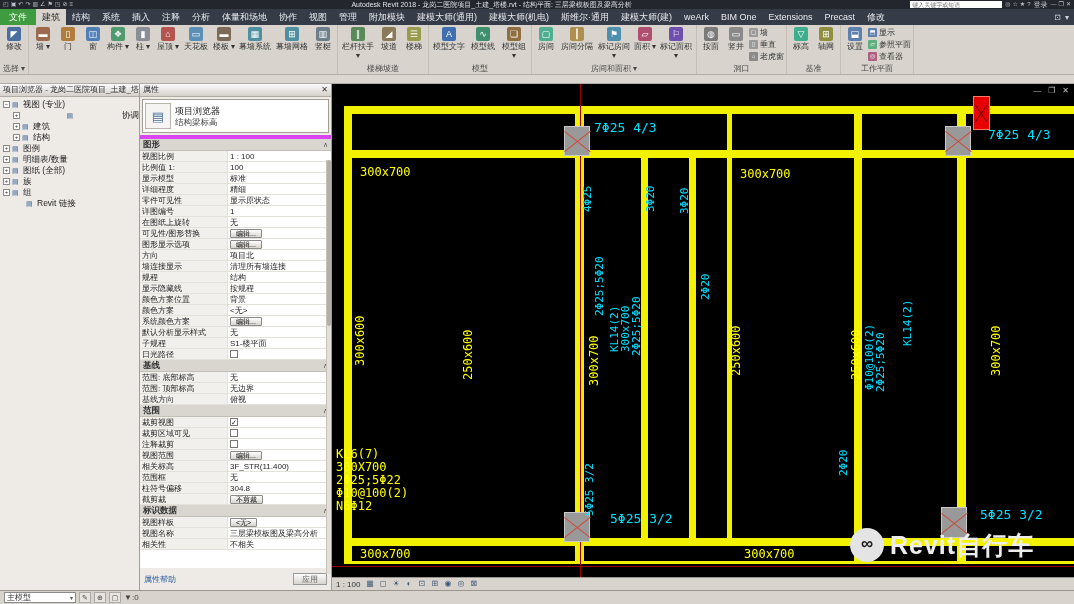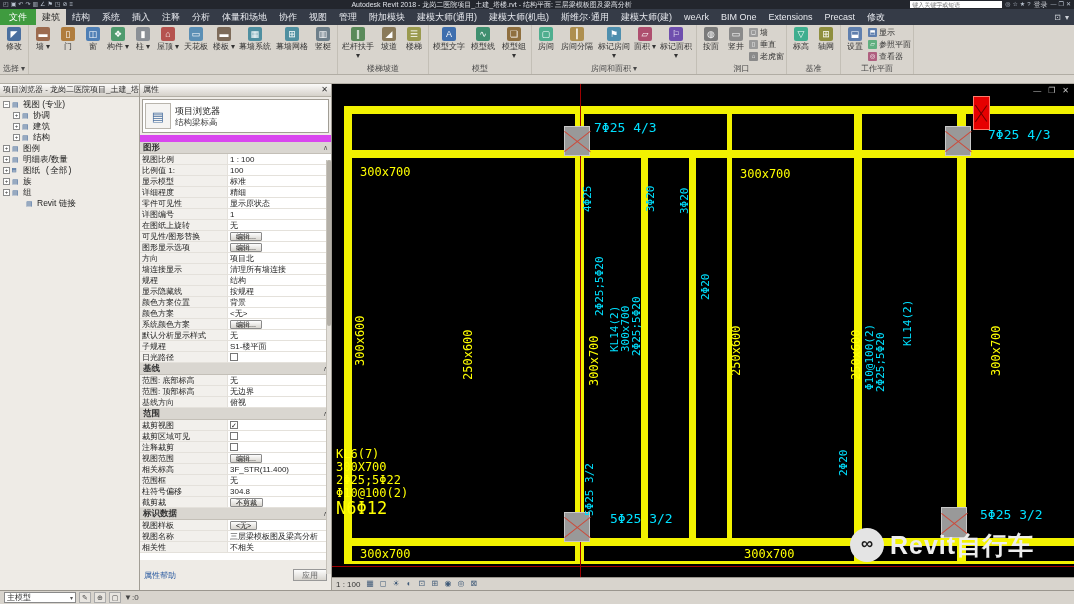--- a/index.html
+++ b/index.html
@@ -44,31 +44,31 @@
   .props{width:192px;background:#eeebe6;border-right:1px solid #a19d95;display:flex;flex-direction:column;position:relative}
   .typebox{height:34px;background:#fff;border:1px solid #a19d95;margin:2px;display:flex;align-items:center;gap:4px;padding:2px}
   .timg{width:26px;height:26px;border:1px solid #b9b5ad;background:#f5f4f2;text-align:center;line-height:26px;color:#4a6f9f;font-size:13px;flex:none}
   .tfam{font-size:9px;color:#1f1f1f;line-height:11px}
   .ttyp{font-size:8.5px;color:#444;line-height:10px}
   .comborow{display:flex;gap:2px;padding:0 2px 2px;align-items:center}
   .vcombo{flex:1;height:14px;background:#fff;border:1px solid #8a8a8a;font-size:8px;display:flex;overflow:hidden}
   .vcombo .cv{flex:1;line-height:12px;padding:0 2px;white-space:nowrap;overflow:hidden}
   .carr{width:10px;background:#dcd9d4;border-left:1px solid #aaa;text-align:center;font-size:6px;line-height:12px}
   .etype{height:14px;font-size:8px;border:1px solid #8a8a8a;background:linear-gradient(#fefefe,#d8d5cf);padding:0 2px;font-family:"Liberation Sans",sans-serif}
-  #prows{flex:1;overflow:hidden;border-top:7px solid #d946ef;background:#fff}
+  #prows{flex:1;overflow:hidden;border-top:4px solid #d946ef;background:#fff}
   .psec{height:12px;background:#d9d6d0;border-bottom:1px solid #c3bfb7;font-size:8.5px;font-weight:bold;color:#333;display:flex;align-items:center;justify-content:space-between;padding:0 3px}
   .secarr{font-weight:normal;font-size:7px;color:#555}
   .prow{display:flex;height:11px;border-bottom:1px solid #e4e1db}
   .plab{width:88px;padding:0 2px;background:#f2f0ec;border-right:1px solid #e4e1db;overflow:hidden;white-space:nowrap;line-height:11px;font-size:8px;color:#1f1f1f;flex:none}
   .pval{flex:1;padding:0 2px;line-height:11px;font-size:8px;color:#1f1f1f;overflow:hidden;white-space:nowrap;background:#fff}
   .pbtn{height:9px;margin-top:1px;font-size:7px;line-height:7px;border:1px solid #8a8a8a;background:linear-gradient(#fdfdfd,#d8d5cf);padding:0 5px;border-radius:1px;font-family:"Liberation Sans",sans-serif}
   .pcheck{display:inline-block;width:8px;height:8px;border:1px solid #777;background:#fff;margin-top:1px;font-size:7px;line-height:7px;text-align:center;color:#222}
   .pscrollbar{position:absolute;right:0;top:76px;bottom:16px;width:5px;background:#e3e0da;border-left:1px solid #c6c2ba}
   .pthumb{position:absolute;left:0;right:0;top:0;height:40%;background:#b3afa7;border-radius:2px}
-  .pfoot{height:30px;display:flex;align-items:center;justify-content:space-between;padding:0 4px;font-size:8px;color:#2a5aa0;background:#eeebe6}
+  .pfoot{height:22px;display:flex;align-items:center;justify-content:space-between;padding:0 4px;font-size:8px;color:#2a5aa0;background:#eeebe6}
   .apply{font-size:8px;height:12px;border:1px solid #999;background:linear-gradient(#fdfdfd,#d8d5cf);padding:0 8px;color:#666;font-family:Liberation Serif, serif}
   
   .canvas{flex:1;position:relative;background:#000;overflow:hidden}
   #drawing{position:absolute;left:0;right:0;top:0;bottom:13px;overflow:hidden}
   .beam{position:absolute;background:#f2f200}
   .refv{position:absolute;width:1px;background:#9e0000;top:0;bottom:0}
   .refh{position:absolute;height:1px;background:#9e0000;left:0;right:0}
   .col{position:absolute;background:#999;border:1px solid #c9c9c9}
   .col i{position:absolute;left:-18%;top:50%;width:136%;height:1px;background:#cc4a3a}
   .selcol{background:#e60000;border-color:#ff7a6a}
@@ -345,46 +345,46 @@
   <div class="browser">
     <div class="phead">
       <span>项目浏览器 - 龙岗二医院项目_土建_塔楼.rvt</span>
     </div>
     <div id="tree">
         <div class="titem" style="padding-left: 3px;">
           <span class="texp">−</span>
           <span class="ticon">▤</span>
           <span class="tlabel">视图 (专业)</span>
         </div>
+        <div class="titem" style="padding-left: 13px; justify-content: space-between;">
+          <span class="texp">+</span>
+          <span class="ticon">▤</span>
+          <span class="tlabel">协调</span>
+        </div>
         <div class="titem" style="padding-left: 13px;">
           <span class="texp">+</span>
           <span class="ticon">▤</span>
-          <span class="tlabel">协调</span>
+          <span class="tlabel">建筑</span>
         </div>
         <div class="titem" style="padding-left: 13px;">
           <span class="texp">+</span>
           <span class="ticon">▤</span>
-          <span class="tlabel">建筑</span>
-        </div>
-        <div class="titem" style="padding-left: 13px;">
-          <span class="texp">+</span>
-          <span class="ticon">▤</span>
           <span class="tlabel">结构</span>
         </div>
         <div class="titem" style="padding-left: 3px;">
           <span class="texp">+</span>
           <span class="ticon">▤</span>
           <span class="tlabel">图例</span>
         </div>
         <div class="titem" style="padding-left: 3px;">
           <span class="texp">+</span>
           <span class="ticon">▤</span>
           <span class="tlabel">明细表/数量</span>
         </div>
-        <div class="titem" style="padding-left: 3px; font-family: Liberation Mono, monospace;">
+        <div class="titem" style="padding-left: 3px;">
           <span class="texp">+</span>
           <span class="ticon">▤</span>
           <span class="tlabel">图纸 (全部)</span>
         </div>
         <div class="titem" style="padding-left: 3px;">
           <span class="texp">+</span>
           <span class="ticon">▤</span>
           <span class="tlabel">族</span>
         </div>
         <div class="titem" style="padding-left: 3px;">
@@ -625,21 +625,21 @@
         <div class="ann rot" style="left: 518px; top: 296px; color: rgb(255, 255, 0); font-size: 12px;">250x600</div>
         <div class="ann rot" style="left: 532px; top: 306px; color: rgb(0, 224, 255); font-size: 11px;">Φ10@100(2)</div>
         <div class="ann rot" style="left: 543px; top: 308px; color: rgb(0, 224, 255); font-size: 11px;">2Φ25;5Φ20</div>
         <div class="ann rot" style="left: 570px; top: 262px; color: rgb(0, 224, 255); font-size: 11px;">KL14(2)</div>
         <div class="ann rot" style="left: 658px; top: 292px; color: rgb(255, 255, 0); font-size: 12px;">300x700</div>
         <div class="ann rot" style="left: 506px; top: 392px; color: rgb(0, 224, 255); font-size: 11px;">2Φ20</div>
         <div class="ann" style="left: 4px; top: 364px; color: rgb(255, 255, 0); font-size: 12px;">KL6(7)</div>
         <div class="ann" style="left: 4px; top: 377px; color: rgb(255, 255, 0); font-size: 12px;">300X700</div>
         <div class="ann" style="left: 4px; top: 390px; color: rgb(255, 255, 0); font-size: 12px;">2Φ25;5Φ22</div>
         <div class="ann" style="left: 4px; top: 403px; color: rgb(255, 255, 0); font-size: 12px;">Φ10@100(2)</div>
-        <div class="ann" style="left: 4px; top: 416px; color: rgb(255, 255, 0); font-size: 17px;">N6Φ12</div>
+        <div class="ann" style="left: 4px; top: 416px; color: rgb(255, 255, 0); font-size: 12px;">N6Φ12</div>
         <div class="ann rot" style="left: 252px; top: 432px; color: rgb(0, 224, 255); font-size: 11px;">5Φ25 3/2</div>
         <div class="ann" style="left: 278px; top: 428px; color: rgb(0, 224, 255); font-size: 13px;">5Φ25 3/2</div>
         <div class="ann" style="left: 648px; top: 424px; color: rgb(0, 224, 255); font-size: 13px;">5Φ25 3/2</div>
         <div class="ann" style="left: 28px; top: 464px; color: rgb(255, 255, 0); font-size: 12px;">300x700</div>
         <div class="ann" style="left: 412px; top: 464px; color: rgb(255, 255, 0); font-size: 12px;">300x700</div>
         <div class="wm" style="left: 518px; top: 444px;">
           <span class="wm-logo">∞</span>
           <span class="wm-text">Revit自行车</span>
         </div>
         <div class="cwin">

